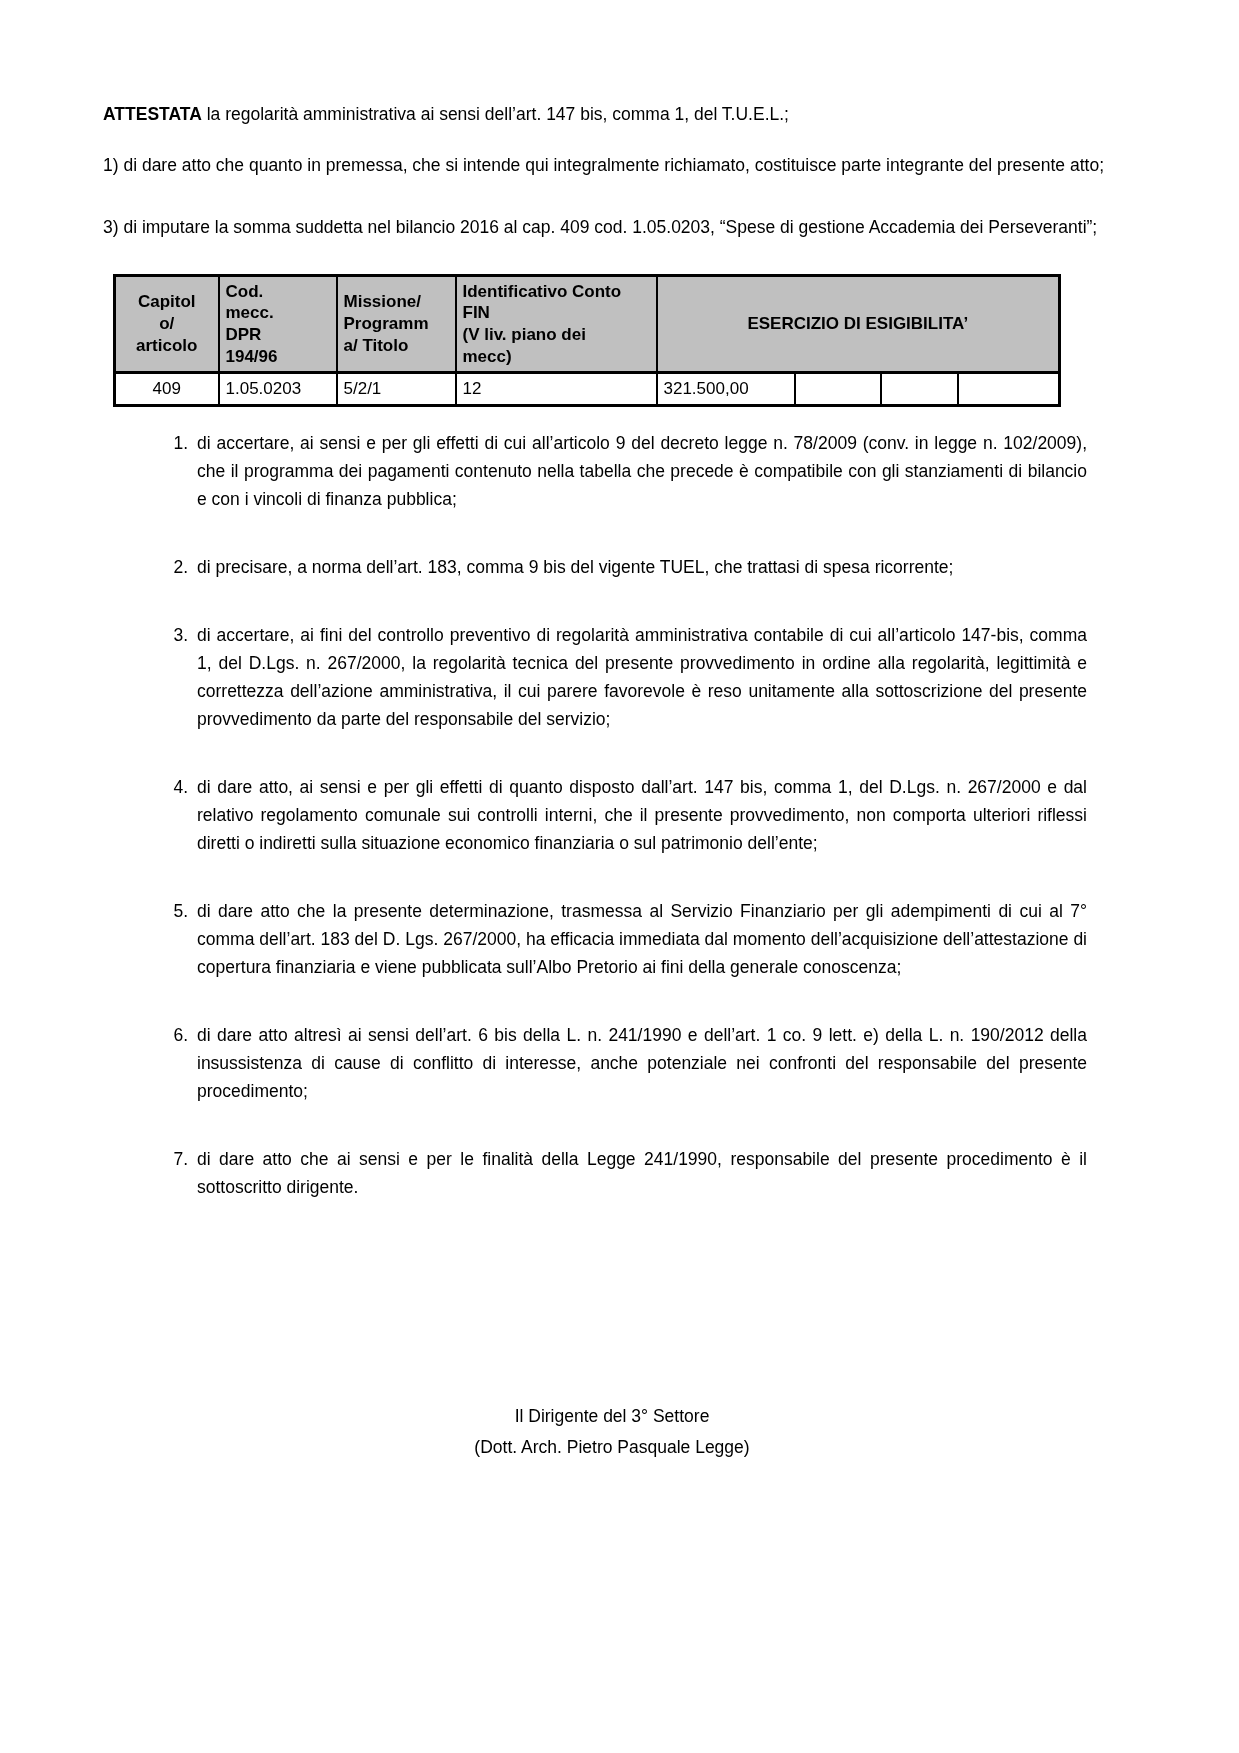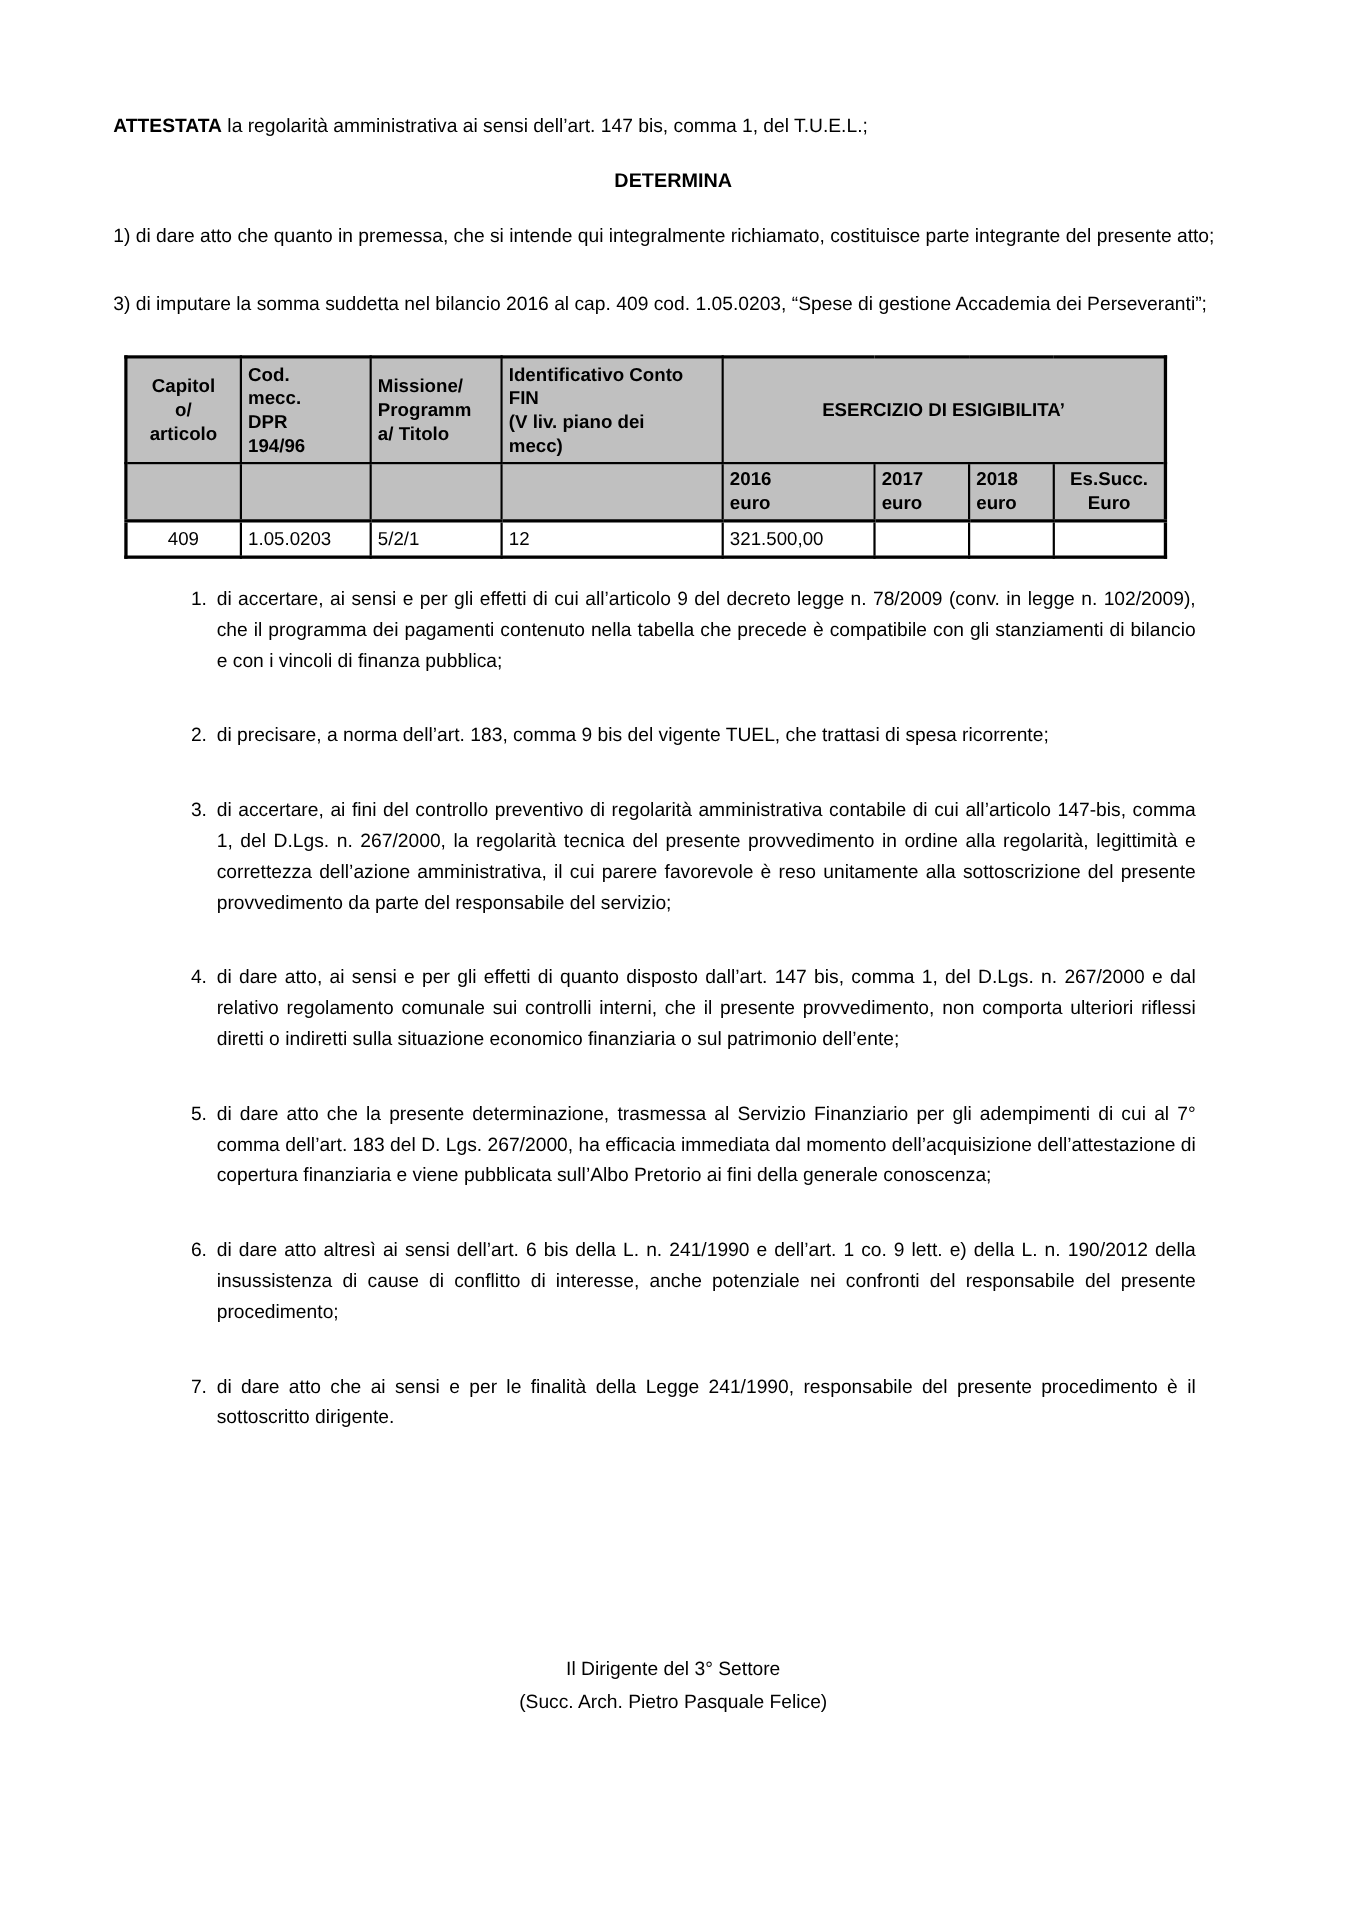--- a/index.html
+++ b/index.html
@@ -78,21 +78,20 @@
     line-height: 1.75;
   }
 </style>
 </head>
 <body>
 
 <div class="page">
 
   <p class="intro"><b>ATTESTATA</b><span> la regolarità amministrativa ai sensi dell’art. 147 bis, comma 1, del T.U.E.L.;</span></p>
 
-  <div class="doc-title">DETERMINA</div>
 
   <p class="para">1) di dare atto che quanto in premessa, che si intende qui integralmente richiamato, costituisce parte integrante del presente atto;</p>
 
 
   <p class="para">3) di imputare la somma suddetta nel bilancio 2016 al cap. 409 cod. 1.05.0203, “Spese di gestione Accademia dei Perseveranti”;</p>
 
   <table class="fin">
     <colgroup>
       <col style="width:104px">
       <col style="width:118px">
@@ -114,34 +113,20 @@
 194/96</th>
       <th>Missione/
 Programm
 a/ Titolo</th>
       <th>Identificativo Conto
 FIN
  (V liv. piano dei
 mecc)</th>
       <th class="center" colspan="4">ESERCIZIO DI ESIGIBILITA’</th>
     </tr>
-    <tr class="hdr2">
-      <th></th>
-      <th></th>
-      <th></th>
-      <th></th>
-      <th>2016
-euro</th>
-      <th>2017
-euro</th>
-      <th>2018
-euro</th>
-      <th class="center">Es.Succ.
-Euro</th>
-    </tr>
     <tr class="data">
       <td class="center">409</td>
       <td>1.05.0203</td>
       <td>5/2/1</td>
       <td>12</td>
       <td>321.500,00</td>
       <td></td>
       <td></td>
       <td></td>
     </tr>
@@ -153,16 +138,16 @@
     <li>di precisare, a norma dell’art. 183, comma 9 bis del vigente TUEL, che trattasi di spesa ricorrente;</li>
     <li>di accertare, ai fini del controllo preventivo di regolarità amministrativa contabile di cui all’articolo 147-bis, comma 1, del D.Lgs. n. 267/2000, la regolarità tecnica del presente provvedimento in ordine alla regolarità, legittimità e correttezza dell’azione amministrativa, il cui parere favorevole è reso unitamente alla sottoscrizione del presente provvedimento da parte del responsabile del servizio;</li>
     <li>di dare atto, ai sensi e per gli effetti di quanto disposto dall’art. 147 bis, comma 1, del D.Lgs. n. 267/2000 e dal relativo regolamento comunale sui controlli interni, che il presente provvedimento, non comporta ulteriori riflessi diretti o indiretti sulla situazione economico finanziaria o sul patrimonio dell’ente;</li>
     <li>di dare atto che la presente determinazione, trasmessa al Servizio Finanziario per gli adempimenti di cui al 7° comma dell’art. 183 del D. Lgs. 267/2000, ha efficacia immediata dal momento dell’acquisizione dell’attestazione di copertura finanziaria e viene pubblicata sull’Albo Pretorio ai fini della generale conoscenza;</li>
     <li>di dare atto altresì ai sensi dell’art. 6 bis della L. n. 241/1990 e dell’art. 1 co. 9 lett. e) della L. n. 190/2012 della insussistenza di cause di conflitto di interesse, anche potenziale nei confronti del responsabile del presente procedimento;</li>
     <li>di dare atto che ai sensi e per le finalità della Legge 241/1990, responsabile del presente procedimento è il sottoscritto dirigente.</li>
   </ol>
 
   <div class="signature">
     <div>Il Dirigente del 3° Settore</div>
-    <div>(Succ.  Arch. Pietro Pasquale Felice)</div>
+    <div>(Dott.  Arch. Pietro Pasquale Legge)</div>
   </div>
 
 </div>
 
 </body></html>

